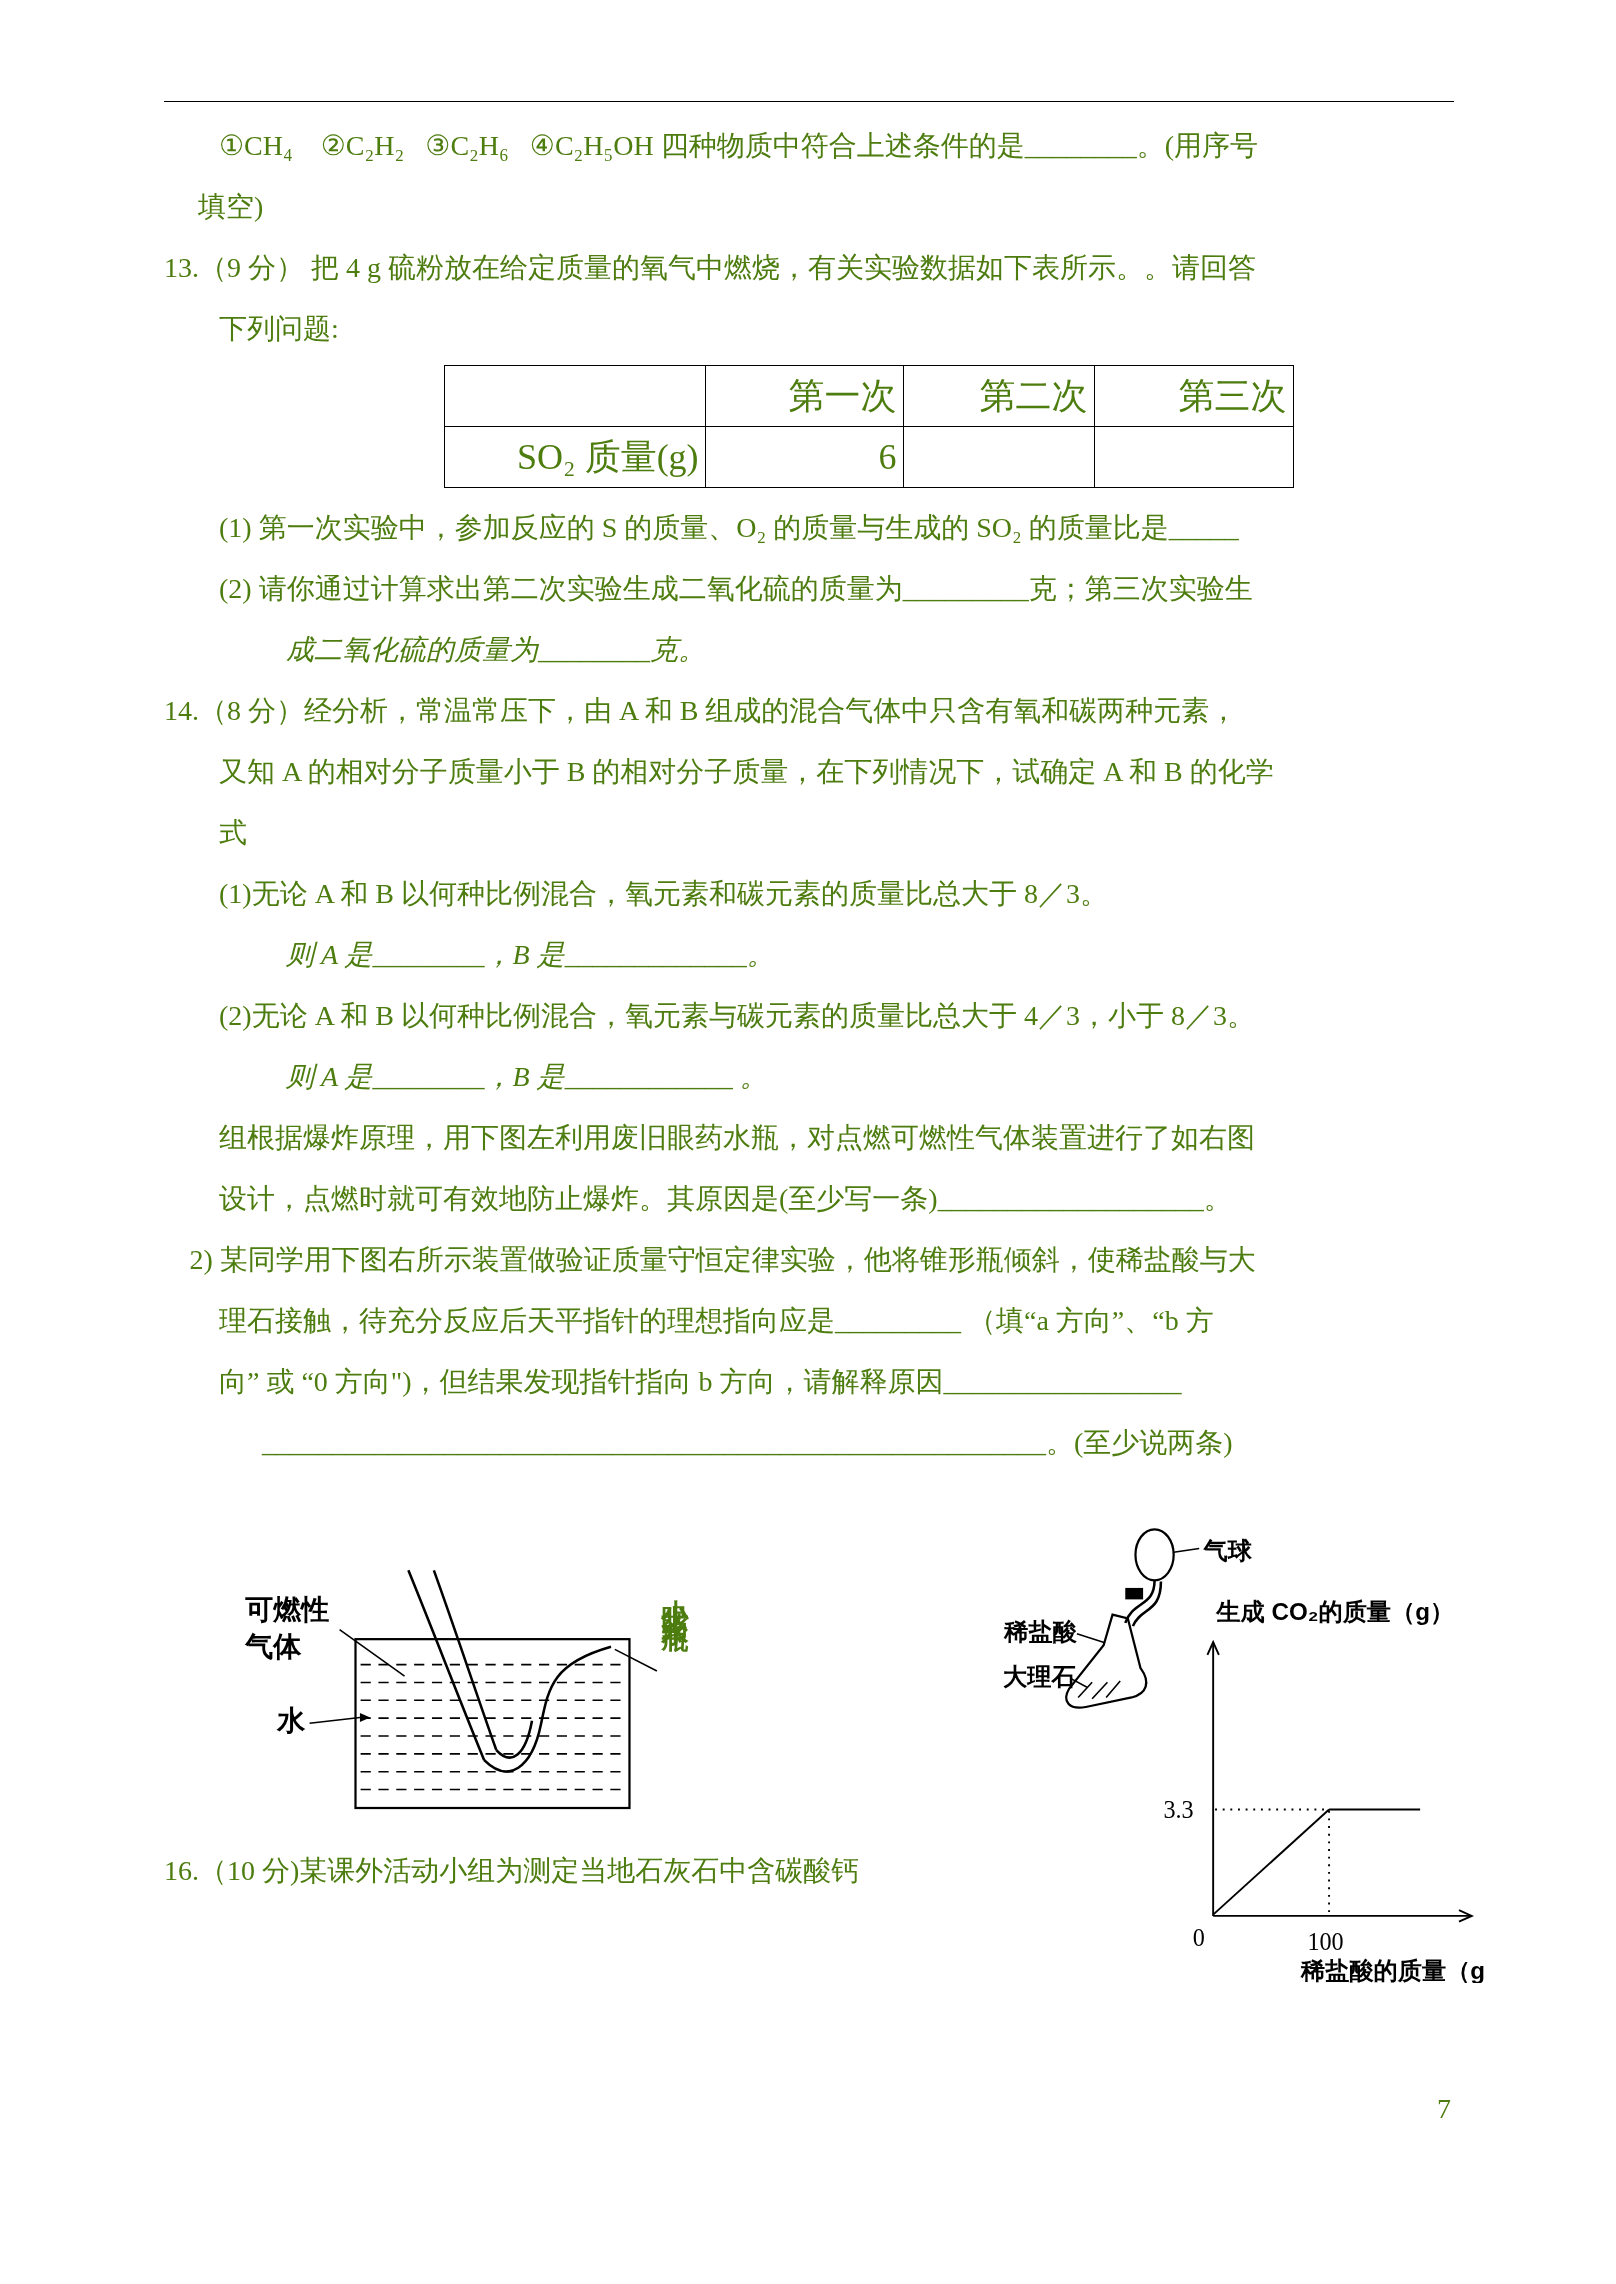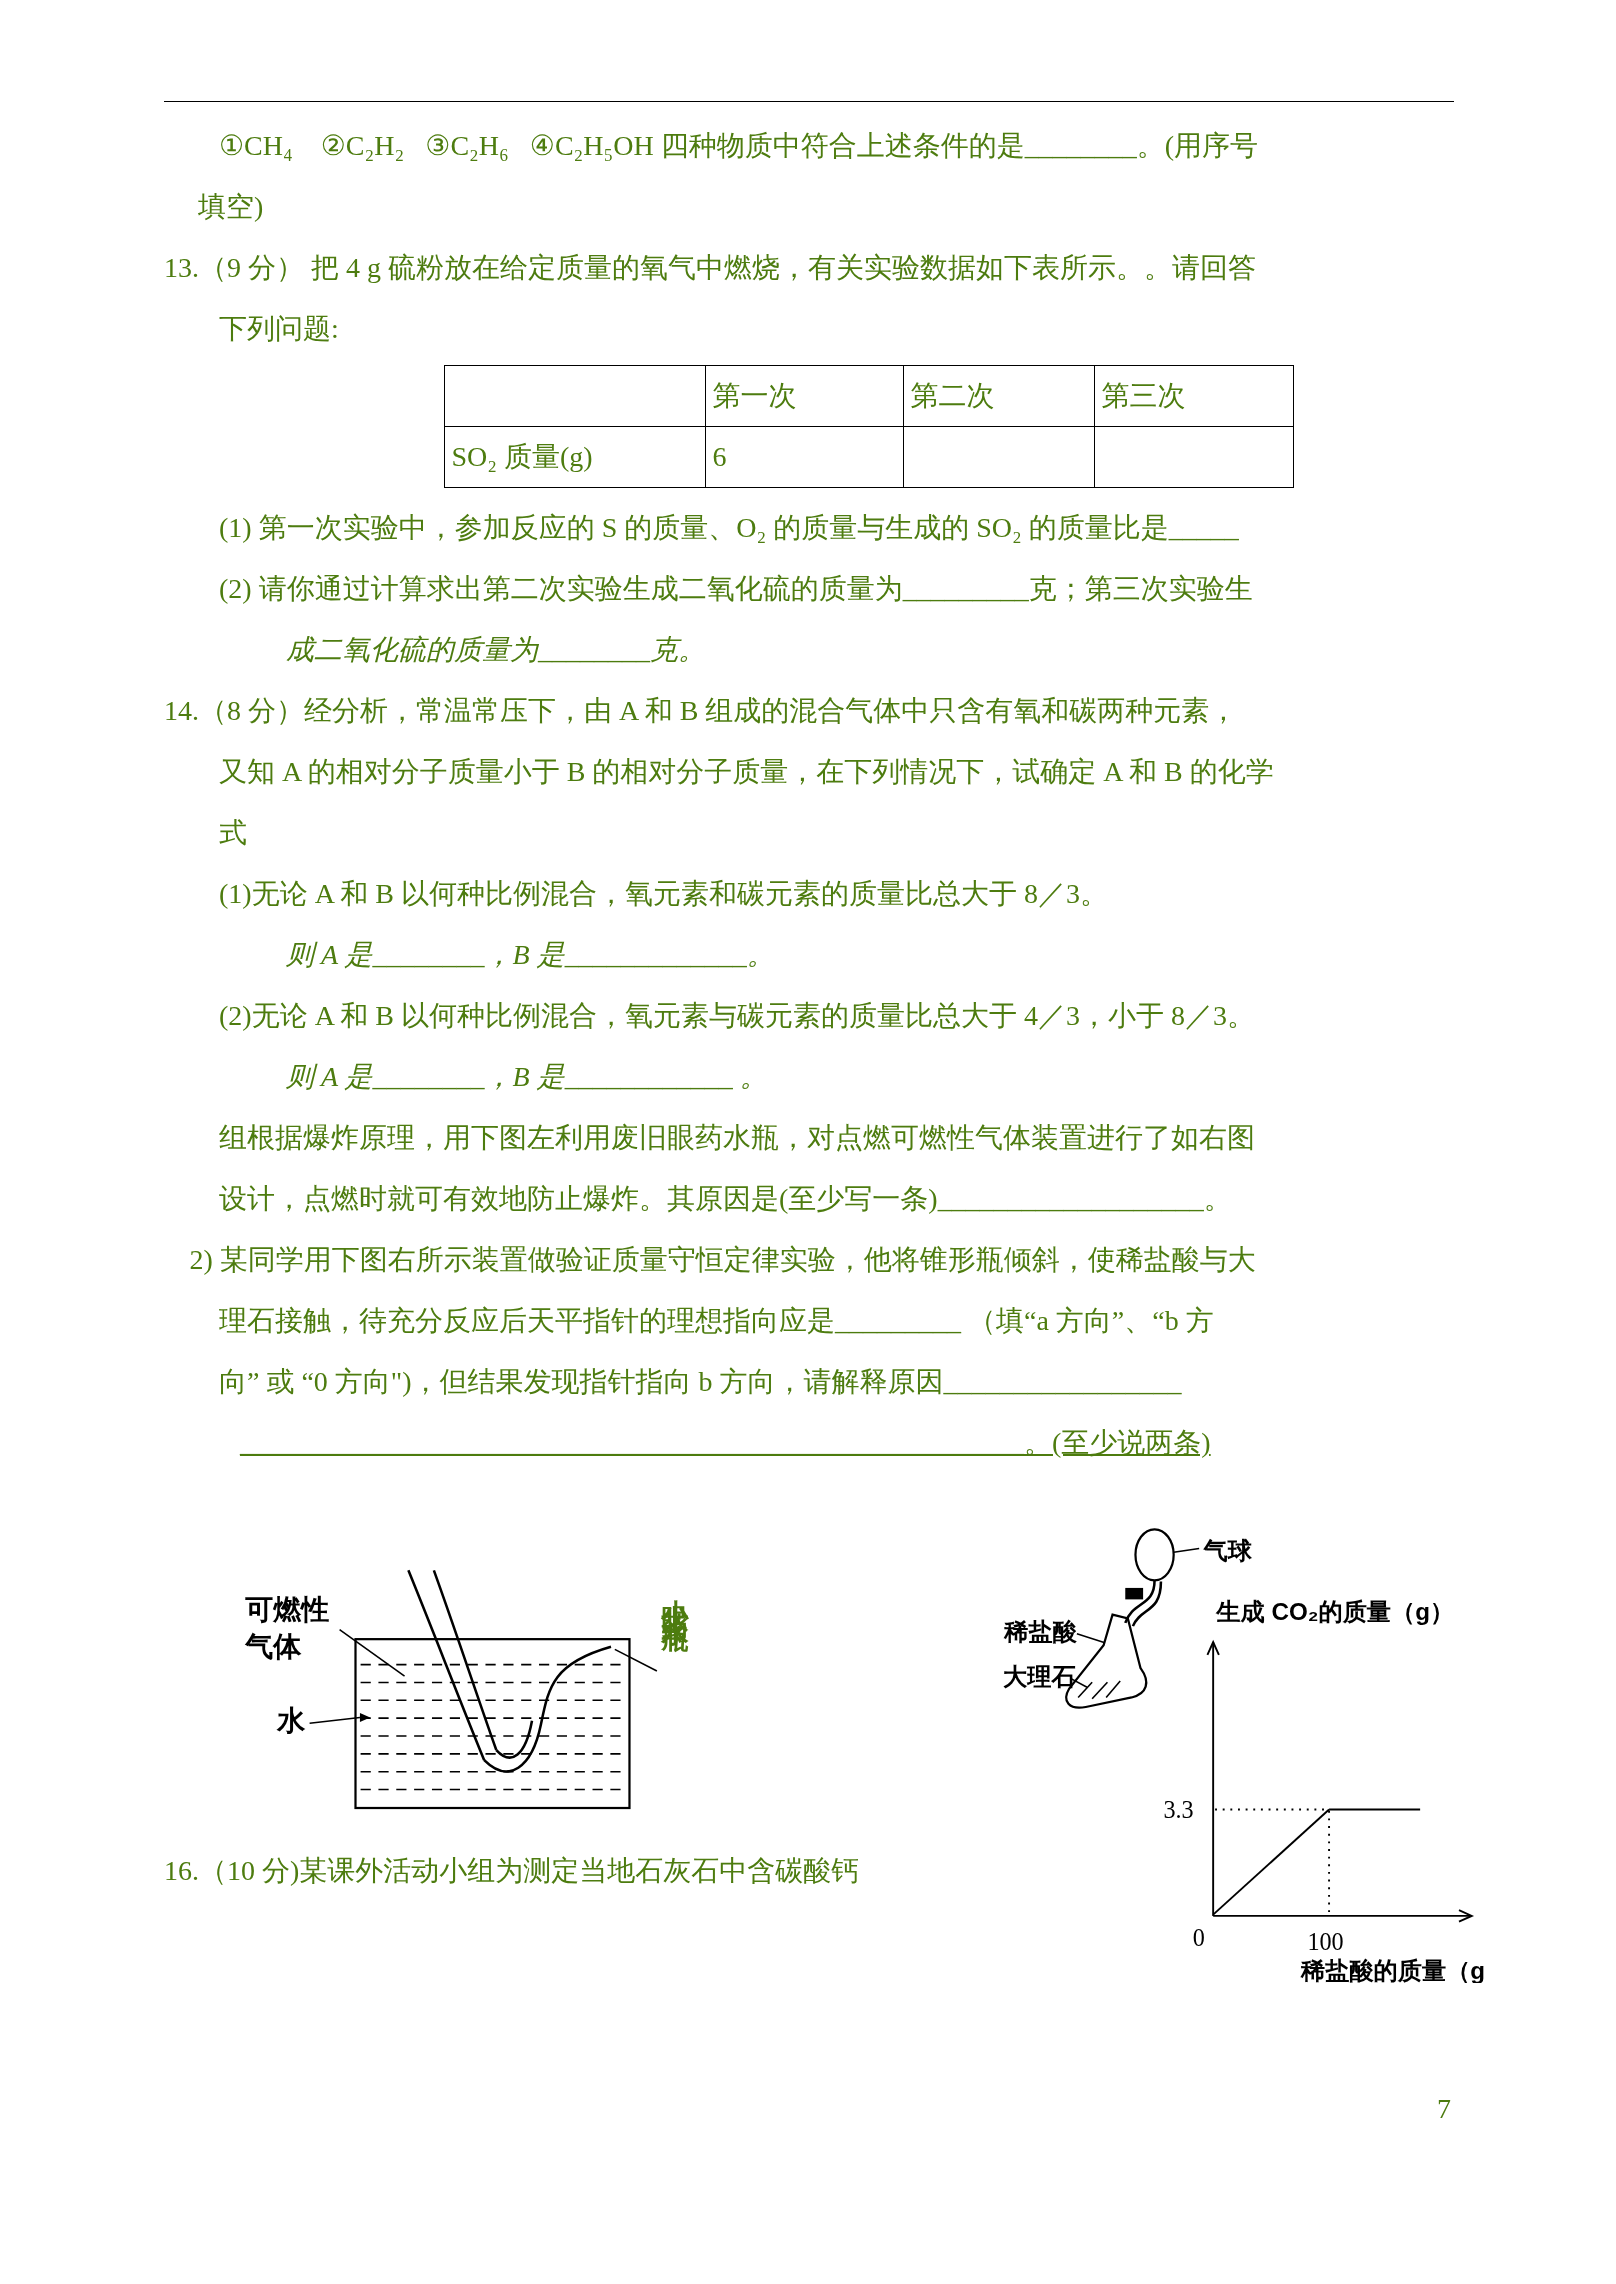--- a/index.html
+++ b/index.html
@@ -28,34 +28,34 @@
   }
   .line {
     margin: 0;
     line-height: 61px;
     white-space: pre;
   }
   .ml-a { margin-left: 55px; }   
   .ml-b { margin-left: 34px; }   
   .ml-c { margin-left: 122px; font-style: italic; }  
   .ml-d { margin-left: 25.5px; }   
-  .ml-e { margin-left: 76px; text-decoration: underline; }  
+  .ml-e { margin-left: 98px; }  
 
   table.data {
     border-collapse: collapse;
     margin: 6.4px 0 9px 280px;
     table-layout: fixed;
   }
   table.data td {
     border: 1.9px solid #000;
     height: 61px;
     padding: 0 6.4px;
-    font-size: 28px;
+    font-size: 36px;
     vertical-align: middle;
-    text-align: left;
+    text-align: right;
     white-space: pre;
   }
 
   .figures { display: flex; margin-top: 51px; }
   .fig-left { position: relative; margin-left: 80px; width: 644px; flex: none; }
   .fig-left svg { display: block; margin-top: 45px; }
   .vlabel {
     position: absolute;
     left: 413px;
     top: 54px;

